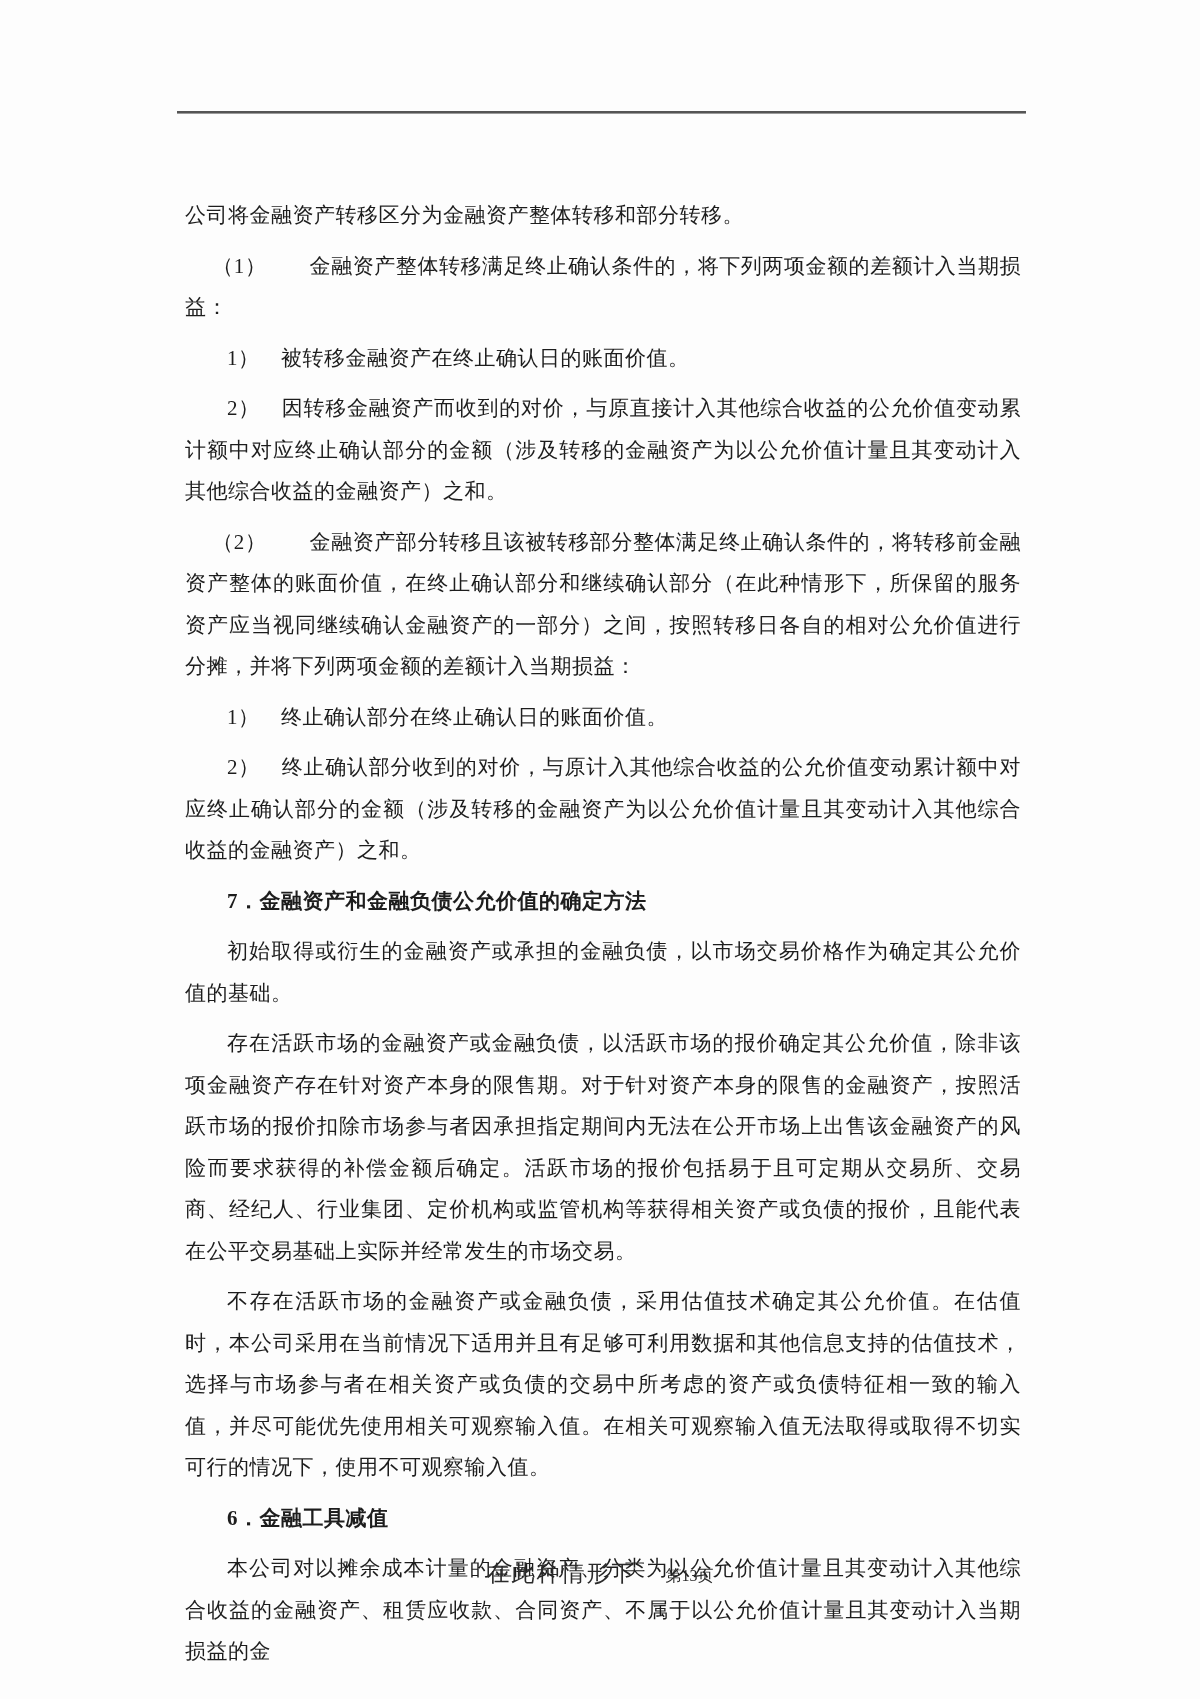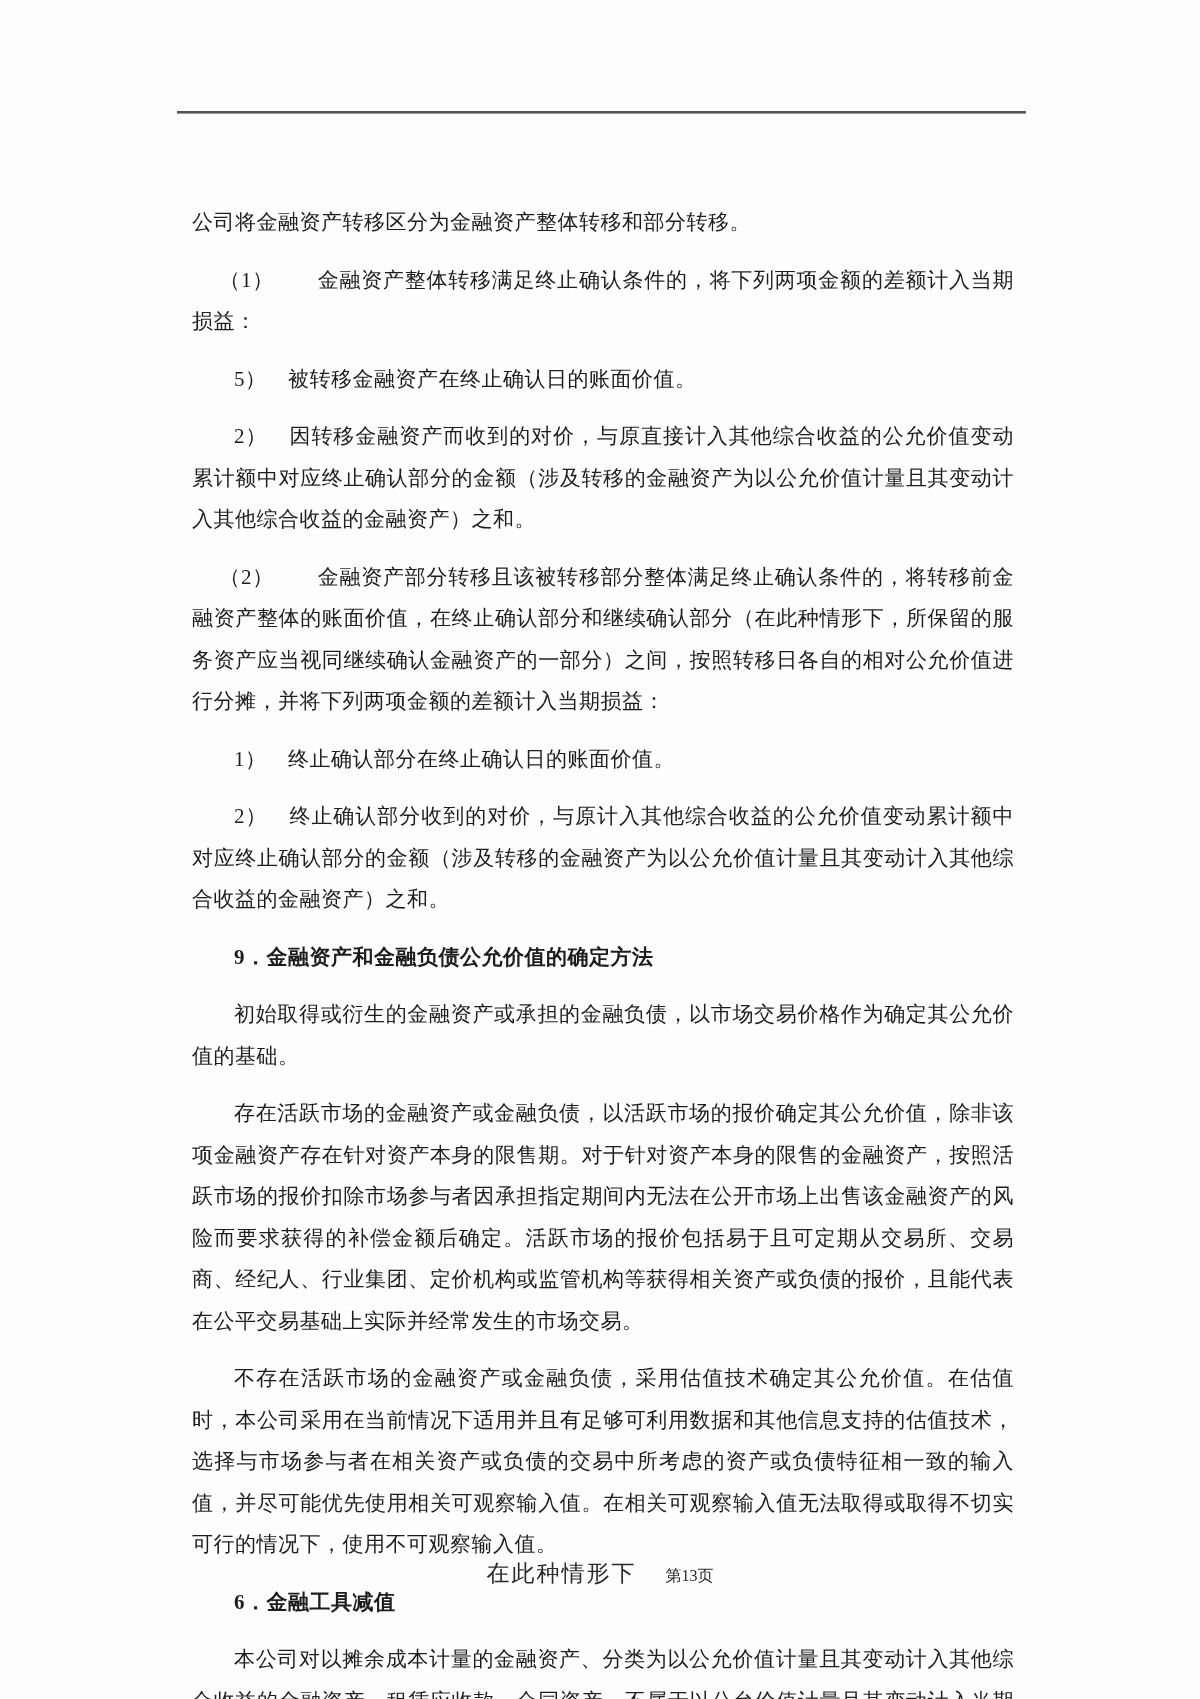--- a/index.html
+++ b/index.html
@@ -24,21 +24,21 @@
   .content {
     position: absolute;
     left: 176px;
     top: 186px;
     width: 854px;
     font-size: 21px;
     line-height: 41.5px;
     text-align: justify;
     letter-spacing: 0.5px;
   }
-  .content p { margin: 16px; padding: 0; }
+  .content p { margin: 9px; padding: 0; }
   p.ind-0     { text-indent: 0; }
   p.ind-paren { text-indent: 1.3em; }
   p.ind-2     { text-indent: 2em; }
   p.heading   { text-indent: 2em; font-weight: bold; }
   .footer {
     position: absolute;
     left: 0;
     top: 1558px;
     width: 1200px;
     text-align: center;
@@ -51,26 +51,26 @@
 </head>
 <body>
 
 <div class="page">
 
   <div class="header-rule"></div>
 
   <div class="content">
     <p class="ind-0">公司将金融资产转移区分为金融资产整体转移和部分转移。</p>
     <p class="ind-paren">（1）　　金融资产整体转移满足终止确认条件的，将下列两项金额的差额计入当期损益：</p>
-    <p class="ind-2">5）　被转移金融资产在终止确认日的账面价值。</p>
+    <p class="ind-2">1）　被转移金融资产在终止确认日的账面价值。</p>
     <p class="ind-2">2）　因转移金融资产而收到的对价，与原直接计入其他综合收益的公允价值变动累计额中对应终止确认部分的金额（涉及转移的金融资产为以公允价值计量且其变动计入其他综合收益的金融资产）之和。</p>
     <p class="ind-paren">（2）　　金融资产部分转移且该被转移部分整体满足终止确认条件的，将转移前金融资产整体的账面价值，在终止确认部分和继续确认部分（在此种情形下，所保留的服务资产应当视同继续确认金融资产的一部分）之间，按照转移日各自的相对公允价值进行分摊，并将下列两项金额的差额计入当期损益：</p>
     <p class="ind-2">1）　终止确认部分在终止确认日的账面价值。</p>
     <p class="ind-2">2）　终止确认部分收到的对价，与原计入其他综合收益的公允价值变动累计额中对应终止确认部分的金额（涉及转移的金融资产为以公允价值计量且其变动计入其他综合收益的金融资产）之和。</p>
-    <p class="heading">9．金融资产和金融负债公允价值的确定方法</p>
+    <p class="heading">7．金融资产和金融负债公允价值的确定方法</p>
     <p class="ind-2">初始取得或衍生的金融资产或承担的金融负债，以市场交易价格作为确定其公允价值的基础。</p>
     <p class="ind-2">存在活跃市场的金融资产或金融负债，以活跃市场的报价确定其公允价值，除非该项金融资产存在针对资产本身的限售期。对于针对资产本身的限售的金融资产，按照活跃市场的报价扣除市场参与者因承担指定期间内无法在公开市场上出售该金融资产的风险而要求获得的补偿金额后确定。活跃市场的报价包括易于且可定期从交易所、交易商、经纪人、行业集团、定价机构或监管机构等获得相关资产或负债的报价，且能代表在公平交易基础上实际并经常发生的市场交易。</p>
     <p class="ind-2">不存在活跃市场的金融资产或金融负债，采用估值技术确定其公允价值。在估值时，本公司采用在当前情况下适用并且有足够可利用数据和其他信息支持的估值技术，选择与市场参与者在相关资产或负债的交易中所考虑的资产或负债特征相一致的输入值，并尽可能优先使用相关可观察输入值。在相关可观察输入值无法取得或取得不切实可行的情况下，使用不可观察输入值。</p>
     <p class="heading">6．金融工具减值</p>
     <p class="ind-2">本公司对以摊余成本计量的金融资产、分类为以公允价值计量且其变动计入其他综合收益的金融资产、租赁应收款、合同资产、不属于以公允价值计量且其变动计入当期损益的金</p>
   </div>
 
   <div class="footer">
     <span class="footer-title">在此种情形下</span><span class="footer-page">第13页</span>
   </div>

